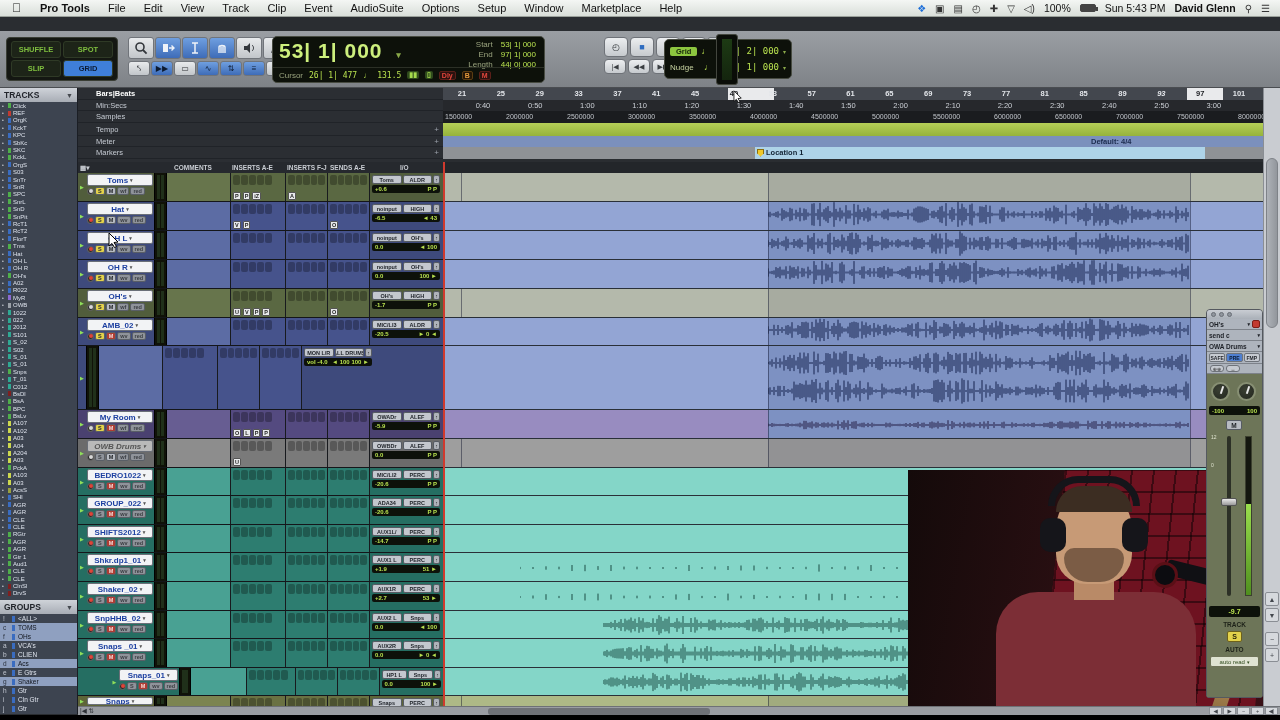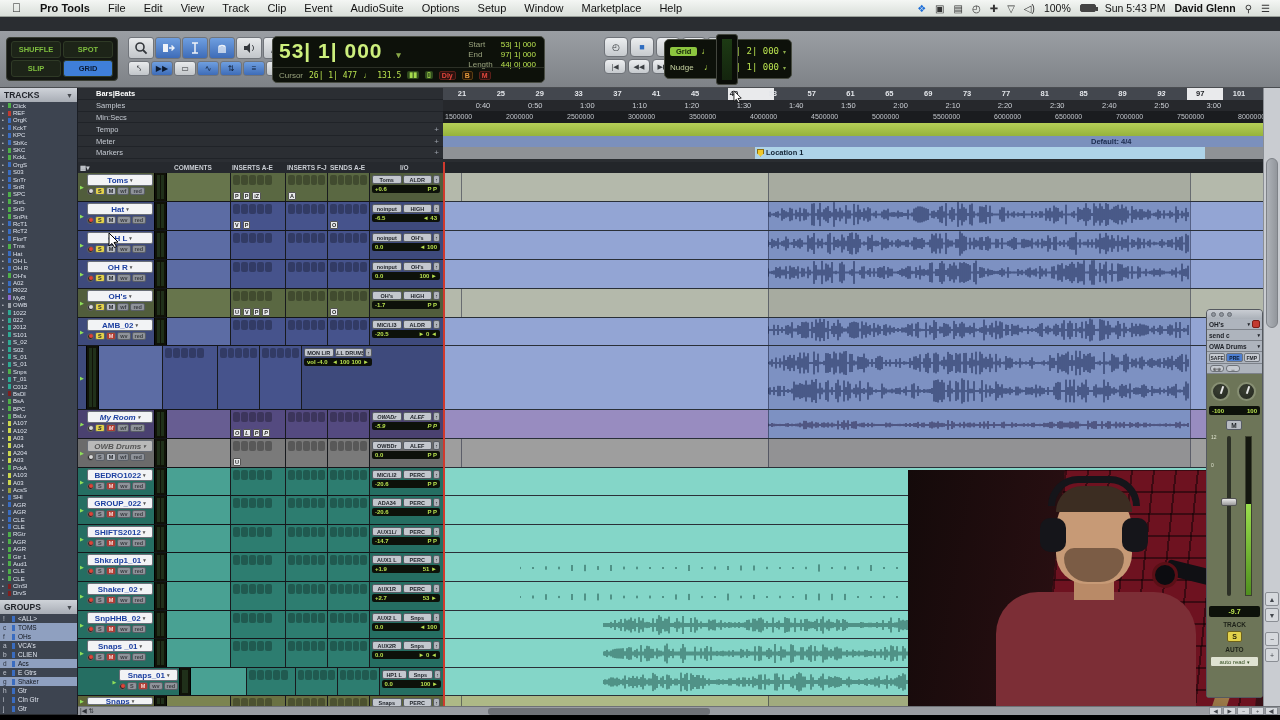--- a/index.html
+++ b/index.html
@@ -31,21 +31,21 @@
   .toolrow{display:flex;gap:1px;}
   .tool-btn{width:26px;height:22px;background:linear-gradient(#e8eaec,#c2c6ca);border:1px solid #70747a;border-radius:3px;display:flex;align-items:center;justify-content:center;}
   .tool-btn.blue{background:linear-gradient(#6f9fe0,#3e6cb8);}
   .tool-sm{width:22px;height:15px;font-size:8px;color:#2a2d31;}
   .tool-sm.blue{color:#0c1a30;}
   .tico{width:14px;height:14px;}
   #counter-panel{position:absolute;left:272px;top:5px;width:273px;height:47px;background:#0d110a;border:1px solid #474b41;border-radius:5px;color:#b9e24f;}
   #counter-main{position:absolute;left:6px;top:2px;font-size:21px;font-weight:bold;color:#cdef7d;letter-spacing:1px;}
   #counter-main .dd{font-size:9px;color:#8aa949;}
   #counter-sel{position:absolute;right:8px;top:3px;font-size:8px;line-height:10px;text-align:right;display:flex;gap:8px;}
-  #counter-sel .lbls{color:#9aa37e;text-align:left;}
+  #counter-sel .lbls{color:#9aa37e;text-align:right;}
   #counter-sel .vals{color:#b9e24f;}
   #counter-sub{position:absolute;left:0;right:0;bottom:0;height:15px;border-top:1px solid #2c3026;display:flex;align-items:center;font-size:8px;padding:0 6px;gap:6px;}
   #counter-sub .lab{color:#9aa37e;}
   .badge{font-size:7px;font-weight:bold;padding:0 2px;border-radius:2px;}
   .badge.grn{background:#2f4a1d;color:#a4d94d;}
   .badge.red{color:#e4473c;background:#2a120f;border:1px solid #5a1f19;}
   .badge.org{color:#e49a3c;background:#241607;border:1px solid #5a3c12;}
   #gridnudge{position:absolute;left:664px;top:8px;width:128px;height:40px;background:#0d110a;border:1px solid #474b41;border-radius:5px;font-size:9px;padding:3px 5px;display:flex;flex-direction:column;justify-content:space-around;}
   .gn-row{display:flex;align-items:center;gap:4px;color:#b9e24f;}
   .gn-chip{background:#8cc63f;color:#15240a;font-size:7.5px;font-weight:bold;border-radius:2px;padding:0 6px;}
@@ -788,25 +788,25 @@
           <div class="gchip"></div>
           <div class="nm">Gtr</div>
         </div>
       </div>
   </div>
 
   <div id="ruler-labels">
       <div class="rl-row" style="height: 12px;">
         <span style="font-weight: bold; color: rgb(255, 255, 255);">Bars|Beats</span>
       </div>
+      <div class="rl-row" style="height: 11px;">
+        <span>Min:Secs</span>
+      </div>
       <div class="rl-row" style="height: 12px;">
         <span>Samples</span>
-      </div>
-      <div class="rl-row" style="height: 11px;">
-        <span>Min:Secs</span>
       </div>
       <div class="rl-row" style="height: 13px;">
         <span>Tempo</span>
         <div class="plus">+</div>
       </div>
       <div class="rl-row" style="height: 11px;">
         <span>Meter</span>
         <div class="plus">+</div>
       </div>
       <div class="rl-row" style="height: 12px;">
@@ -1251,21 +1251,21 @@
             <div class="io-chip">MON L/R</div>
             <div class="io-chip">ALL DRUMS</div>
             <div class="io-up">↑</div>
           </div>
           <div class="io-vals">
             <span>vol  -4.0</span>
             <span>◄ 100   100 ►</span>
           </div>
         </div>
       </div>
-      <div class="thead col-purple" style="height: 29px; font-style: italic;">
+      <div class="thead col-purple" style="height: 29px;">
         <div class="tarrow">▶</div>
         <div class="tnamecol">
           <div class="tname">
             <span>My Room</span>
             <span class="dd">▾</span>
           </div>
           <div class="ctrls">
             <div class="recdot off"></div>
             <div class="cbtn solo">S</div>
             <div class="cbtn mute-on">M</div>

